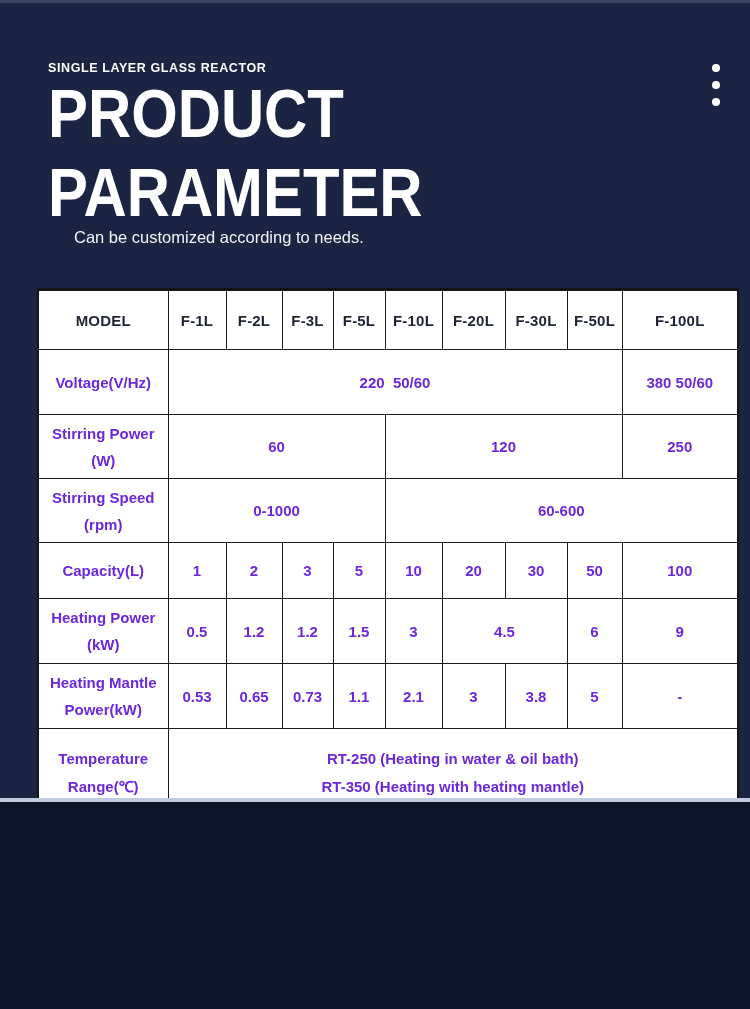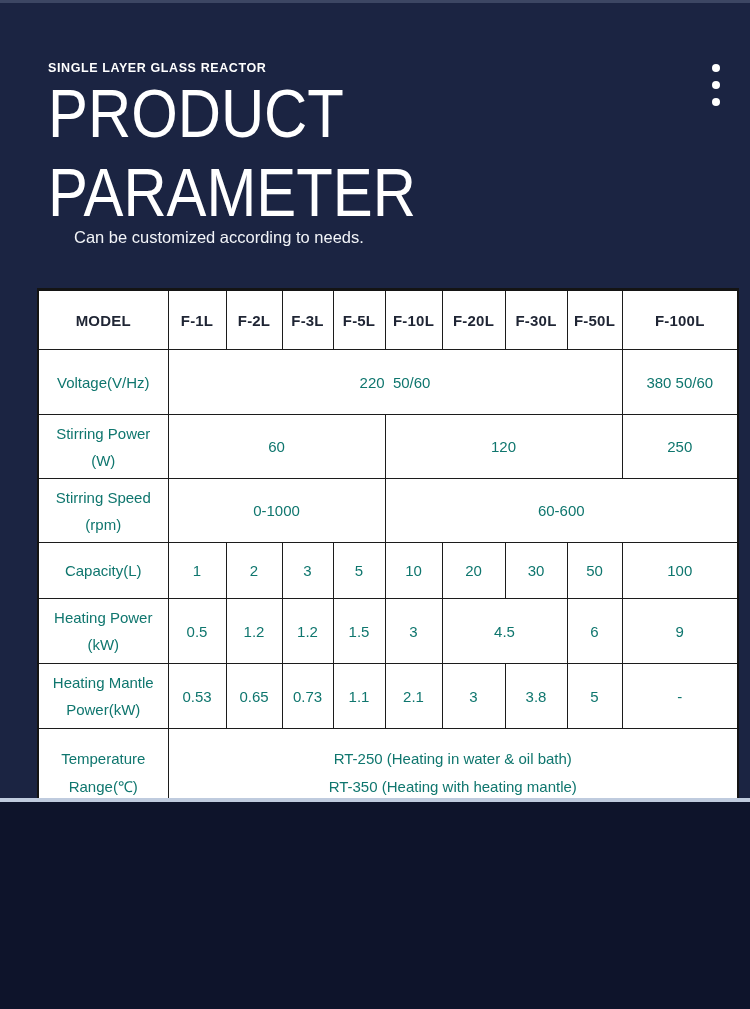--- a/index.html
+++ b/index.html
@@ -25,21 +25,21 @@
   }
 
   
   .eyebrow {
     position: absolute; left: 48px; top: 61px;
     color: #ffffff; font-size: 12.5px; font-weight: bold;
     letter-spacing: 0.6px; line-height: 15px;
   }
   .title {
     position: absolute; left: 48px; top: 74px;
-    color: #ffffff; font-weight: normal;
+    color: #ffffff; font-weight: bold;
     font-size: 68px; line-height: 79px;
     letter-spacing: 0px;
   }
   .title-line {
     transform: scaleX(0.88);
     transform-origin: 0 50%;
     white-space: nowrap;
   }
   .subtitle {
     position: absolute; left: 48px; top: 226px;
@@ -76,21 +76,21 @@
     border: 1px solid #1c1c1c;
     text-align: center;
     vertical-align: middle;
     padding: 0;
   }
   thead tr { height: 60px; }
   thead th {
     font-size: 15px; font-weight: bold; color: #1f2534;
     letter-spacing: 0.2px;
   }
-  tbody td { font-size: 15px; color: #0f766e; }
+  tbody td { font-size: 15px; color: #6d28d9; font-weight: bold; }
   .line { line-height: 27px; white-space: pre-wrap; }
 
   tr.r0 { height: 65px; }
   tr.r1 { height: 64px; }
   tr.r2 { height: 64px; }
   tr.r3 { height: 56px; margin-top: 46px; }
   tr.r4 { height: 65px; }
   tr.r5 { height: 65px; }
   tr.r6 { height: 90px; }
   tr.r6 .line { line-height: 28px; }

